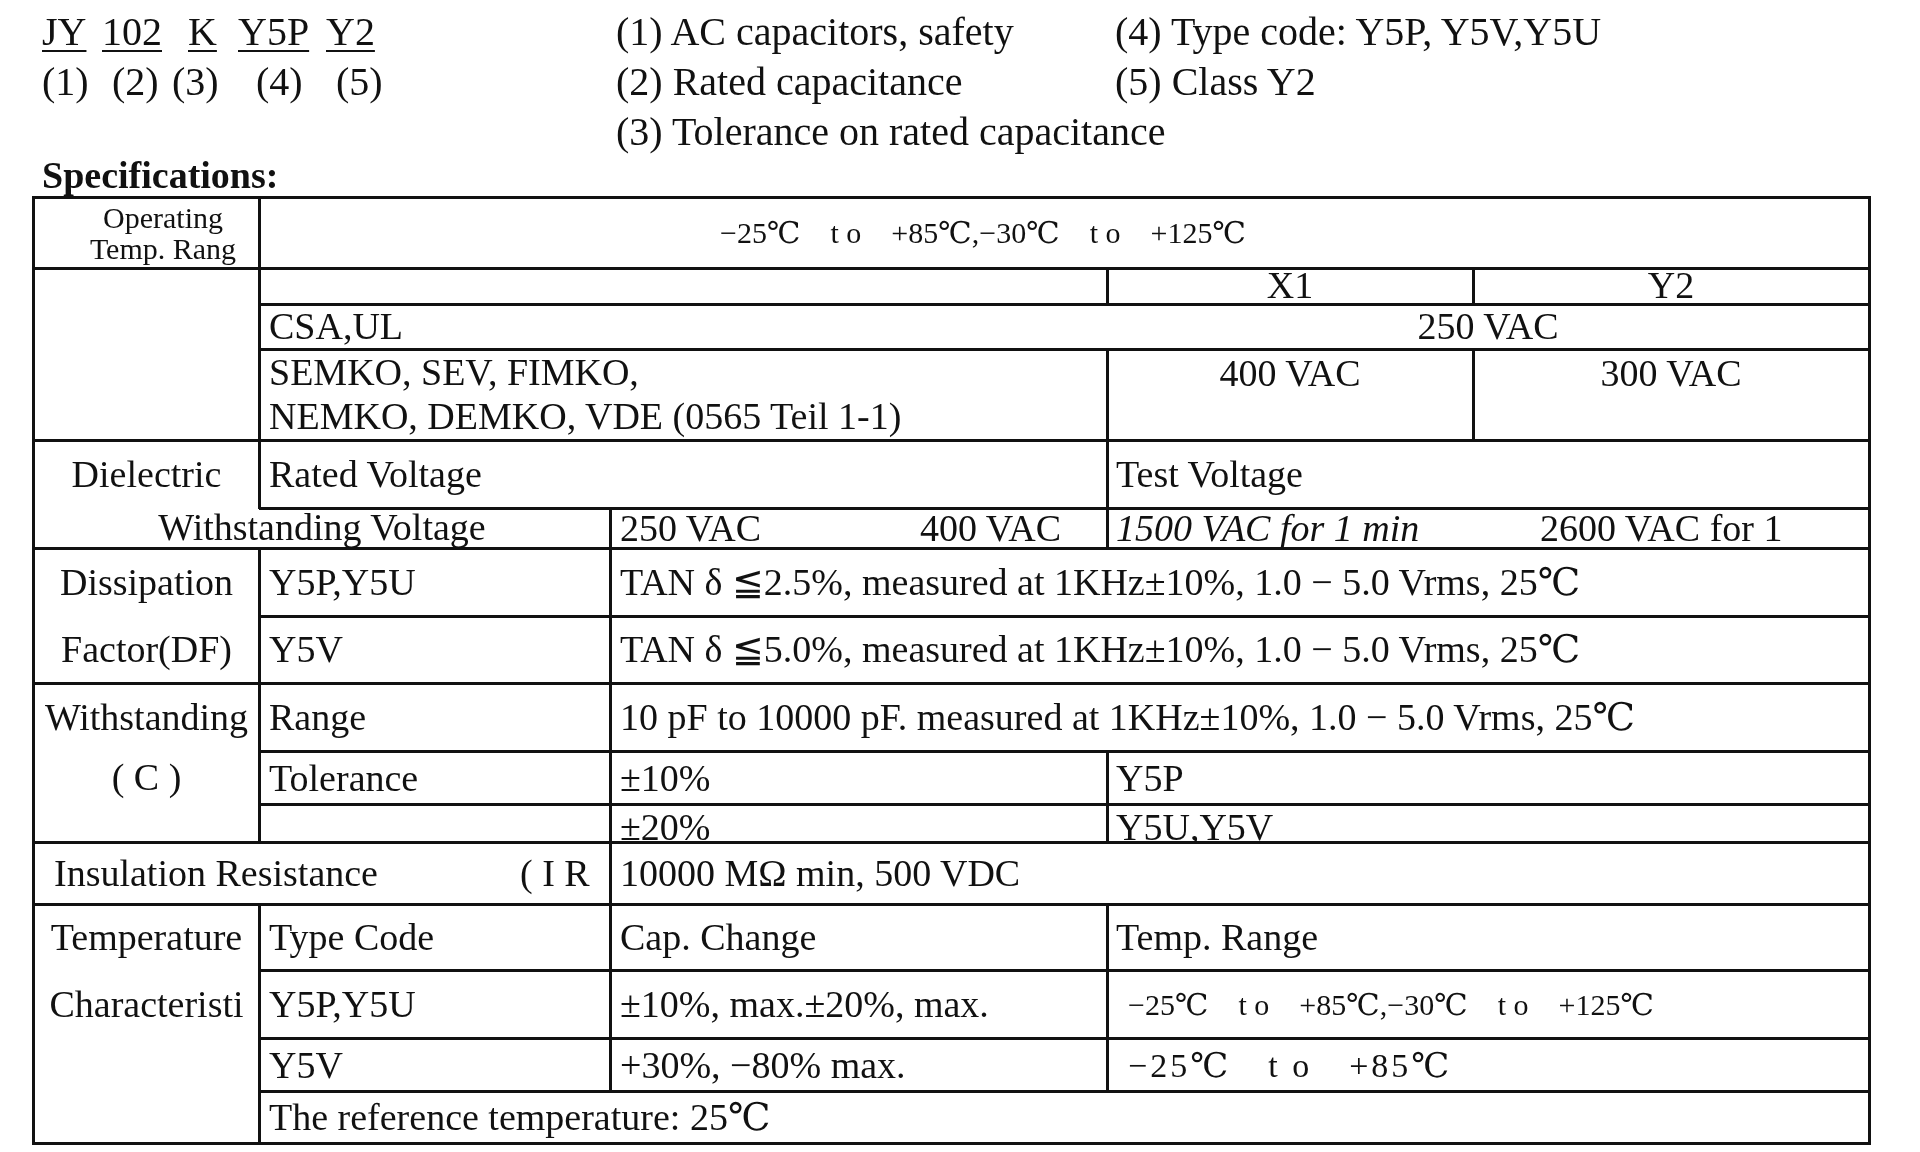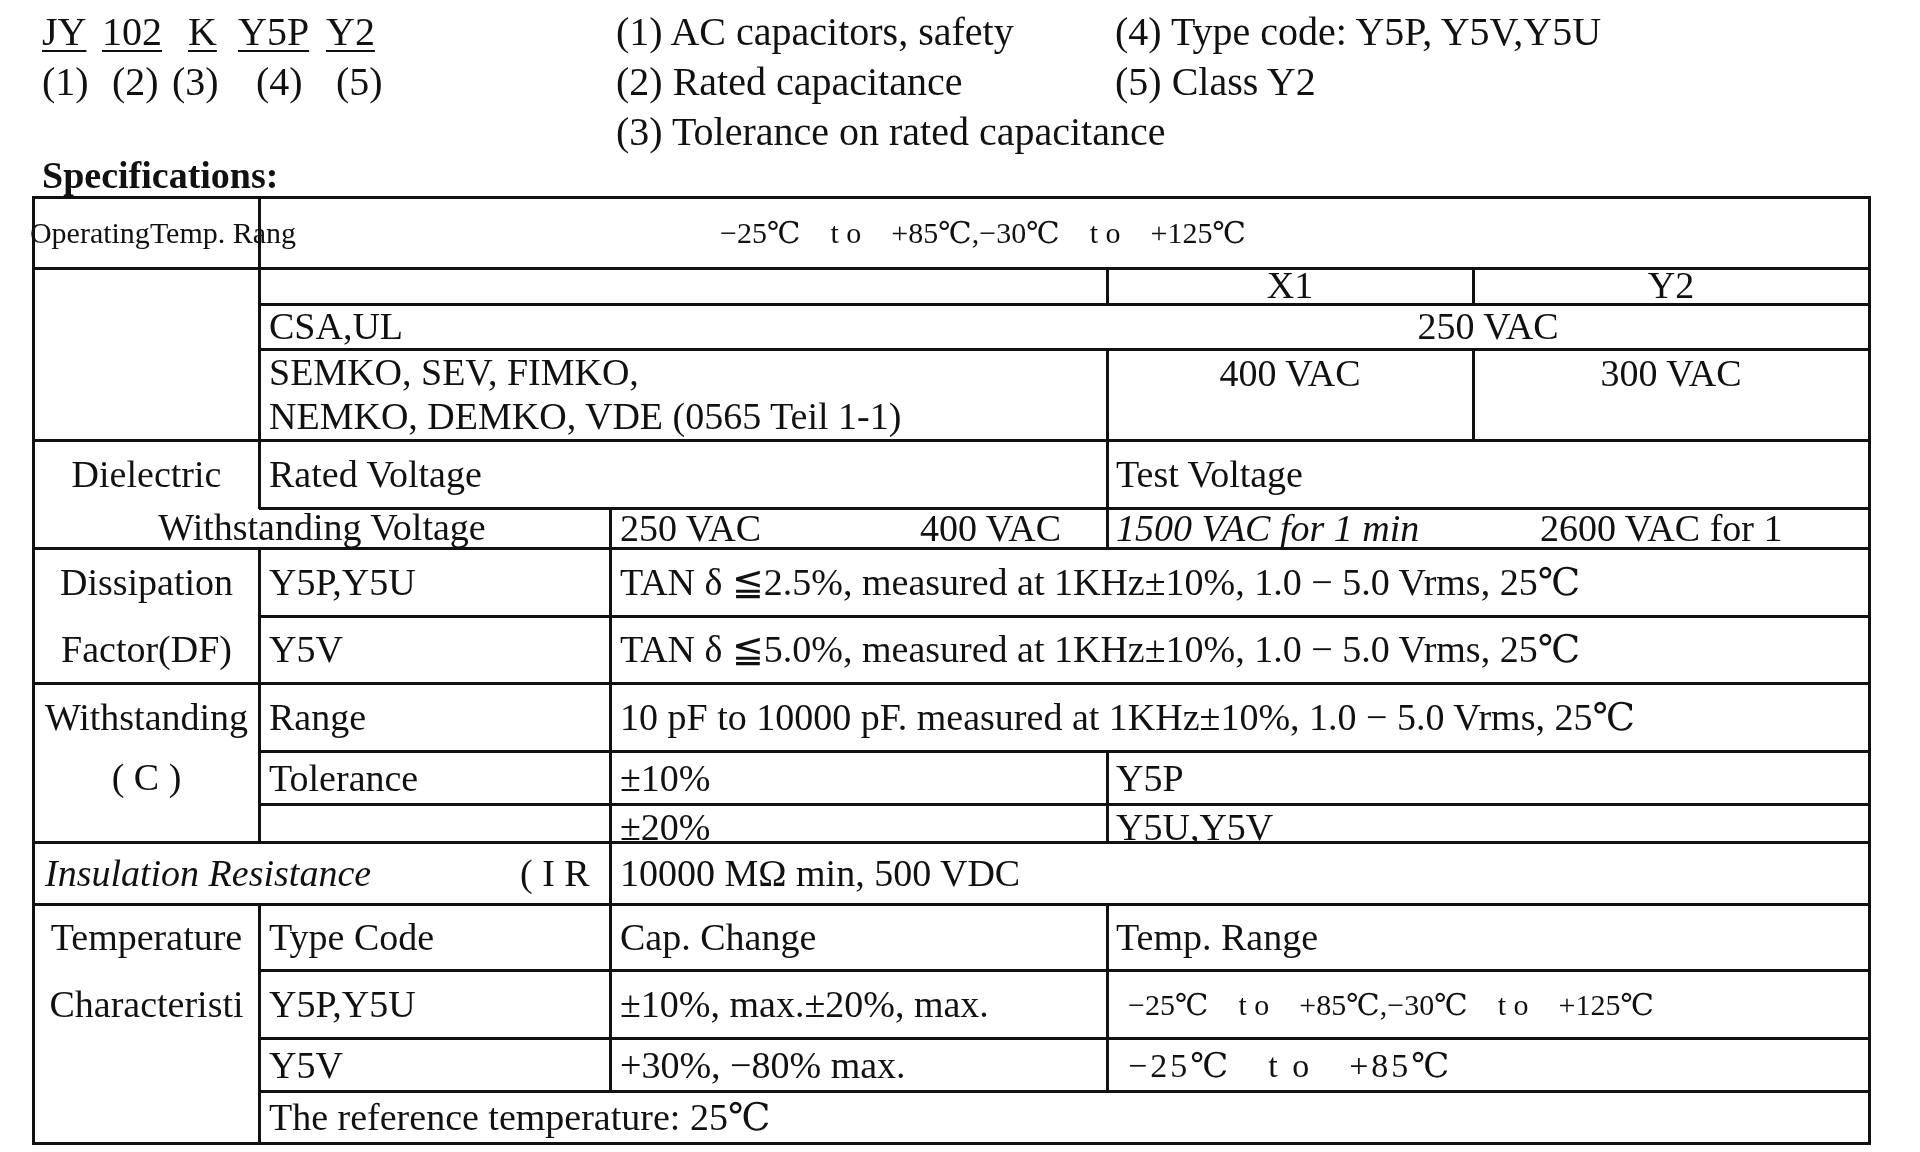--- a/index.html
+++ b/index.html
@@ -71,21 +71,21 @@
   <div class="vl" style="left:258px;top:903px;height:242px;"></div>
   <div class="vl" style="left:609px;top:507px;height:398px;"></div>
   <div class="vl" style="left:609px;top:903px;height:190px;"></div>
   <div class="vl" style="left:1106px;top:267px;height:38px;"></div>
   <div class="vl" style="left:1106px;top:348px;height:200px;"></div>
   <div class="vl" style="left:1106px;top:750px;height:93px;"></div>
   <div class="vl" style="left:1106px;top:903px;height:190px;"></div>
   <div class="vl" style="left:1472px;top:267px;height:38px;"></div>
   <div class="vl" style="left:1472px;top:348px;height:93px;"></div>
 
-  <div class="c center sm" style="left:35px;top:199px;width:256px;height:68px;line-height:1.05;">
+  <div class="c center sm" style="left:35px;top:199px;width:256px;height:68px;flex-direction:column;line-height:1.05;">
     <span>Operating</span>
     <span>Temp. Rang</span>
   </div>
   <div class="c sm" style="left:720px;top:199px;width:900px;height:68px;">−25℃　t o　+85℃,−30℃　t o　+125℃</div>
 
   <div class="c center" style="left:1108px;top:268px;width:364px;height:36px;">X1</div>
   <div class="c center" style="left:1474px;top:268px;width:394px;height:36px;">Y2</div>
   <div class="c left" style="left:261px;top:306px;width:845px;height:42px;">CSA,UL</div>
   <div class="c center" style="left:1108px;top:306px;width:760px;height:42px;">250 VAC</div>
   <div class="c left" style="left:261px;top:351px;width:845px;height:88px;flex-direction:column;align-items:flex-start;justify-content:center;font-family:Liberation Serif, serif;">
@@ -114,21 +114,21 @@
   <div class="c center" style="left:35px;top:685px;width:223px;height:66px;">Withstanding</div>
   <div class="c center" style="left:35px;top:752px;width:223px;height:52px;">( C )</div>
   <div class="c left" style="left:261px;top:685px;width:348px;height:66px;">Range</div>
   <div class="c left" style="left:612px;top:685px;width:1256px;height:66px;">10 pF to 10000 pF. measured at 1KHz±10%, 1.0 − 5.0 Vrms, 25℃</div>
   <div class="c left" style="left:261px;top:753px;width:348px;height:51px;">Tolerance</div>
   <div class="c left" style="left:612px;top:753px;width:494px;height:51px;">±10%</div>
   <div class="c left" style="left:1108px;top:753px;width:760px;height:51px;">Y5P</div>
   <div class="c left" style="left:612px;top:806px;width:494px;height:36px;overflow:hidden;align-items:flex-start;">±20%</div>
   <div class="c left" style="left:1108px;top:806px;width:760px;height:36px;overflow:hidden;align-items:flex-start;">Y5U,Y5V</div>
 
-  <div class="c" style="left:45px;top:844px;width:400px;height:60px;font-style:italic;">Insulation Resistance</div>
+  <div class="c" style="left:54px;top:844px;width:400px;height:60px;">Insulation Resistance</div>
   <div class="c" style="left:520px;top:844px;width:89px;height:60px;">( I R</div>
   <div class="c left" style="left:612px;top:844px;width:1256px;height:60px;">10000 MΩ  min, 500 VDC</div>
 
   <div class="c center" style="left:35px;top:906px;width:223px;height:64px;">Temperature</div>
   <div class="c center" style="left:35px;top:972px;width:223px;height:66px;overflow:hidden;">Characteristi</div>
   <div class="c left" style="left:261px;top:906px;width:412px;height:64px;">Type Code</div>
   <div class="c left" style="left:612px;top:906px;width:494px;height:64px;">Cap. Change</div>
   <div class="c left" style="left:1108px;top:906px;width:760px;height:64px;">Temp. Range</div>
 
   <div class="c left" style="left:261px;top:972px;width:348px;height:66px;">Y5P,Y5U</div>

